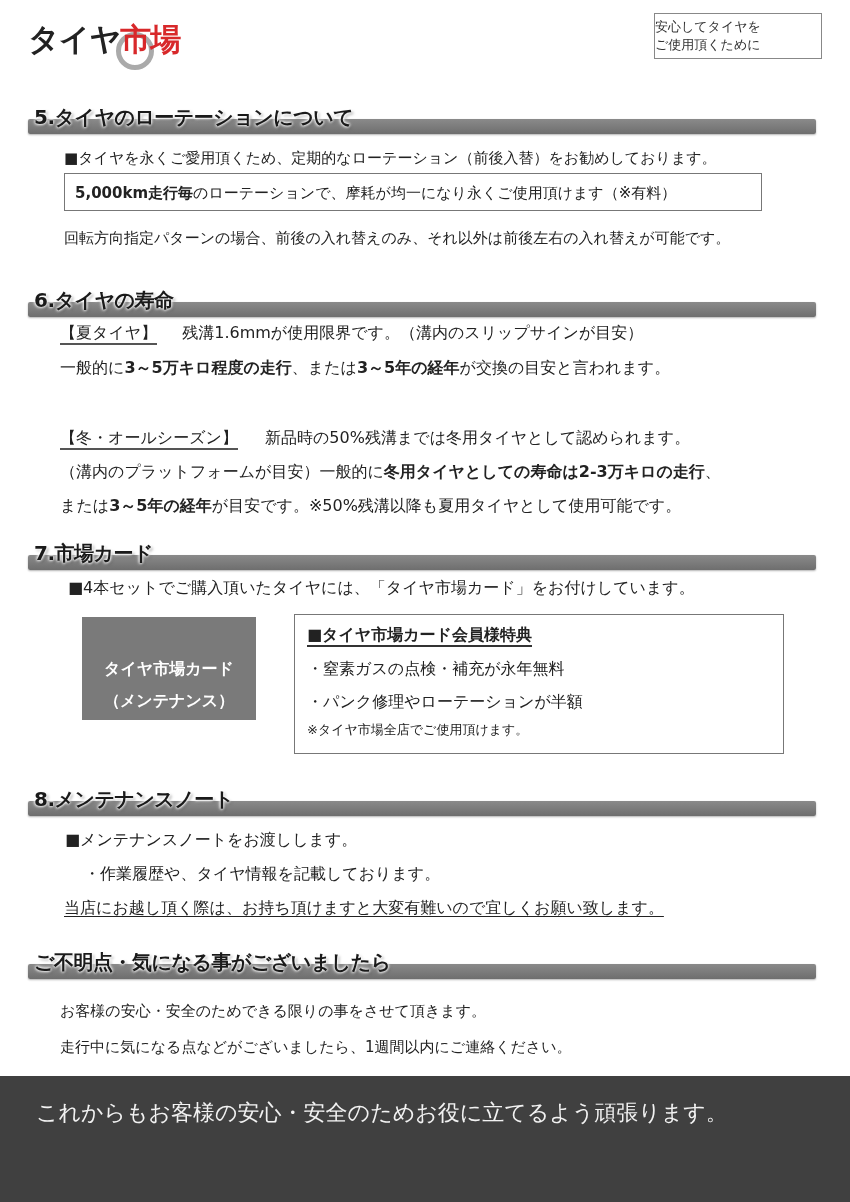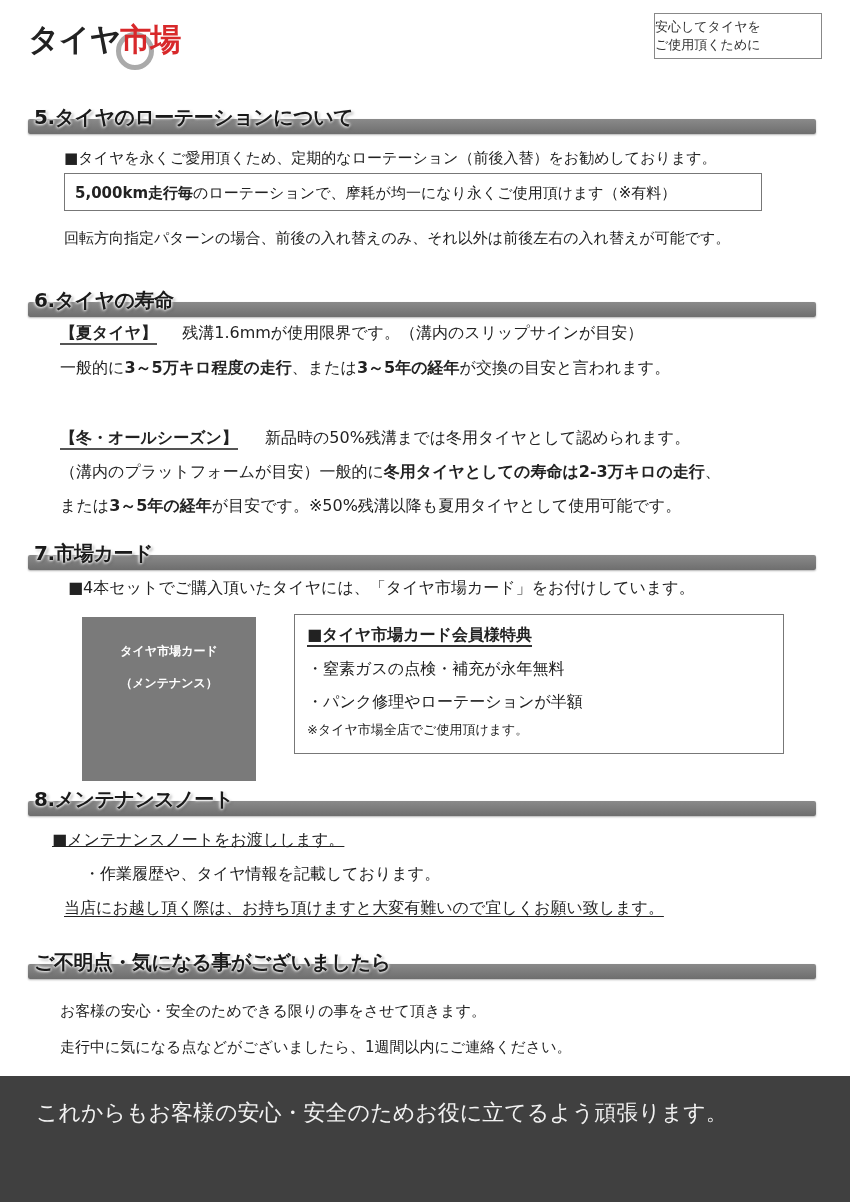--- a/index.html
+++ b/index.html
@@ -20,23 +20,23 @@
   .sec .title { position:absolute; left:14px; bottom:3px; font-size:20px; font-weight:bold; color:#1a1a1a; white-space:nowrap;
     text-shadow: 0 0 3px #fff, 0 0 3px #fff, 0 0 4px #fff, 2px 2px 3px rgba(0,0,0,.35); letter-spacing:-0.5px; }
 
   .txt { font-size:15px; white-space:nowrap; color:#222; }
   .txt16 { font-size:16px; white-space:nowrap; color:#222; }
   b { font-weight:bold; }
   .ul { text-decoration:underline; text-underline-offset:3px; }
 
   .rotbox { left:64px; top:173px; width:698px; height:38px; border:1px solid #777; padding:10px 4px 0 10px; font-size:15px; white-space:nowrap; }
 
-  .label-u { border-bottom:2px solid #555; padding-bottom:1px; font-weight:bold; }
+  .label-u { border-bottom:2px solid #555; padding-bottom:1px; font-weight:normal; }
 
-  .cardgray { left:82px; top:617px; width:174px; height:164px; background:#7a7a7a; color:#fff; font-weight:bold; font-size:12px; text-align:center; padding-top:18px; line-height:32px; }
+  .cardgray { left:82px; top:617px; width:174px; height:103px; background:#7a7a7a; color:#fff; font-weight:bold; font-size:16px; text-align:center; padding-top:36px; line-height:32px; }
   .cardbox { left:294px; top:614px; width:490px; height:140px; border:1px solid #777; padding:10px 0 0 12px; }
   .cardbox .h { font-size:16px; font-weight:bold; border-bottom:2px solid #333; display:inline-block; line-height:20px; }
   .cardbox .li { font-size:16px; margin-top:12px; white-space:nowrap; }
   .cardbox .note { font-size:13px; margin-top:8px; white-space:nowrap; }
 
   .footer { left:0; top:1076px; width:850px; height:126px; background:#404040; color:#f2f2f2; font-size:22px; padding:16px 0 0 36px; line-height:42px; white-space:nowrap; }
 </style>
 </head>
 <body>
 
@@ -96,21 +96,21 @@
   <div class="h">■タイヤ市場カード会員様特典</div>
   <div class="li">・窒素ガスの点検・補充が永年無料</div>
   <div class="li">・パンク修理やローテーションが半額</div>
   <div class="note">※タイヤ市場全店でご使用頂けます。</div>
 </div>
 
 <div class="abs sec" style="top:782px;">
   <div class="bar"></div>
   <div class="title">8.メンテナンスノート</div>
 </div>
-<div class="abs txt16" style="left:52px;top:830px;text-decoration:underline;">■メンテナンスノートをお渡しします。</div>
+<div class="abs txt16" style="left:65px;top:830px;">■メンテナンスノートをお渡しします。</div>
 <div class="abs txt16" style="left:84px;top:864px;">・作業履歴や、タイヤ情報を記載しております。</div>
 <div class="abs txt16 ul" style="left:64px;top:898px;">当店にお越し頂く際は、お持ち頂けますと大変有難いので宜しくお願い致します。</div>
 
 <div class="abs sec" style="top:945px;">
   <div class="bar"></div>
   <div class="title">ご不明点・気になる事がございましたら</div>
 </div>
 <div class="abs txt" style="left:60px;top:1002px;">お客様の安心・安全のためできる限りの事をさせて頂きます。</div>
 <div class="abs txt" style="left:60px;top:1038px;">走行中に気になる点などがございましたら、1週間以内にご連絡ください。</div>
 

